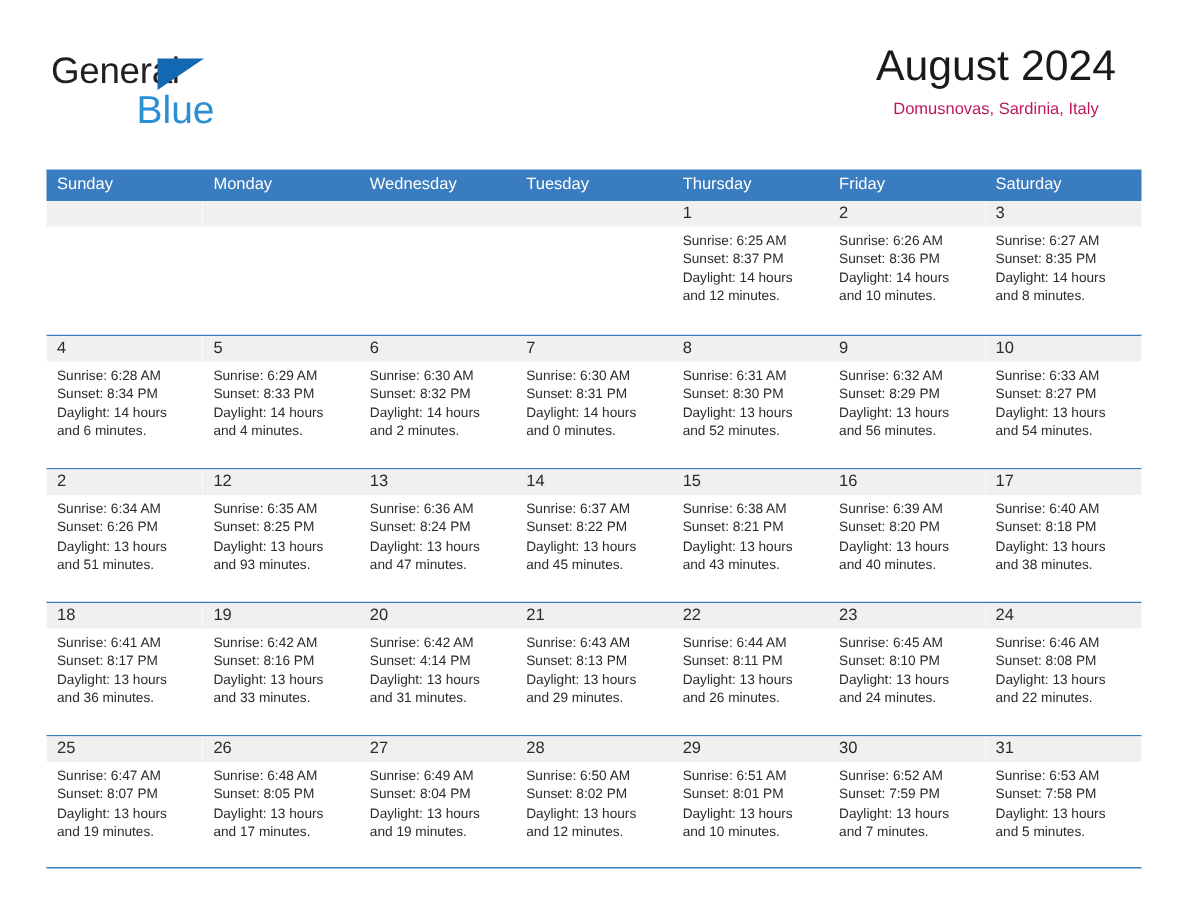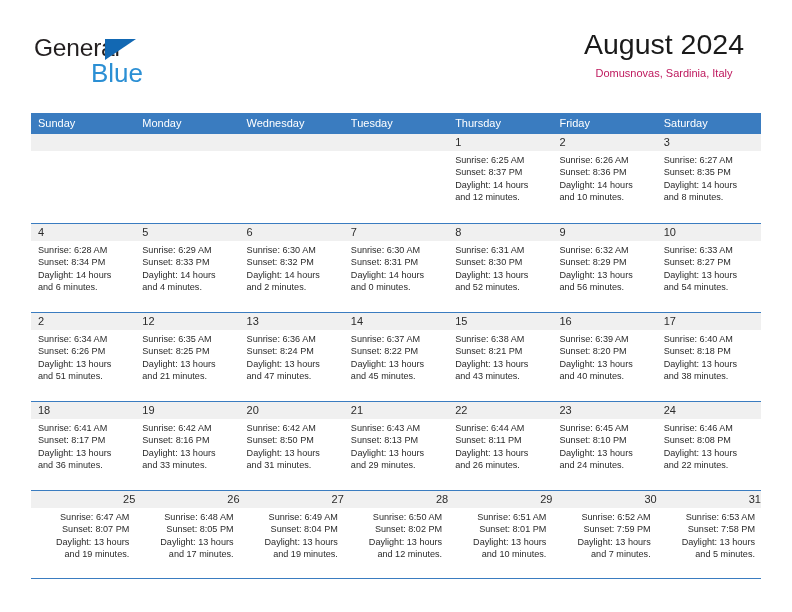--- a/index.html
+++ b/index.html
@@ -109,21 +109,20 @@
     display: flex;
     border-top: 1.6px solid #3a7cc0;
     height: 89px;
     box-sizing: border-box;
   }
   .week:first-of-type {
     border-top: none;
   }
   .week-last {
     border-bottom: 1.6px solid #3a7cc0;
-    text-align: right;
   }
 
   .day-cell {
     flex: 1 1 0;
     width: 104.28px;
     box-sizing: border-box;
     position: relative;
     background: #ffffff;
     overflow: hidden;
   }
@@ -333,21 +332,21 @@
             </div>
           </div>
           <div class="day-cell">
             <div class="daynum-band">
               <span class="daynum">12</span>
             </div>
             <div class="day-body">
               <div class="day-line">Sunrise: 6:35 AM</div>
               <div class="day-line">Sunset: 8:25 PM</div>
               <div class="day-line">Daylight: 13 hours</div>
-              <div class="day-line">and 21 minutes.</div>
+              <div class="day-line">and 93 minutes.</div>
             </div>
           </div>
           <div class="day-cell">
             <div class="daynum-band">
               <span class="daynum">13</span>
             </div>
             <div class="day-body">
               <div class="day-line">Sunrise: 6:36 AM</div>
               <div class="day-line">Sunset: 8:24 PM</div>
               <div class="day-line">Daylight: 13 hours</div>
@@ -421,21 +420,21 @@
               <div class="day-line">Daylight: 13 hours</div>
               <div class="day-line">and 33 minutes.</div>
             </div>
           </div>
           <div class="day-cell">
             <div class="daynum-band">
               <span class="daynum">20</span>
             </div>
             <div class="day-body">
               <div class="day-line">Sunrise: 6:42 AM</div>
-              <div class="day-line">Sunset: 8:50 PM</div>
+              <div class="day-line">Sunset: 4:14 PM</div>
               <div class="day-line">Daylight: 13 hours</div>
               <div class="day-line">and 31 minutes.</div>
             </div>
           </div>
           <div class="day-cell">
             <div class="daynum-band">
               <span class="daynum">21</span>
             </div>
             <div class="day-body">
               <div class="day-line">Sunrise: 6:43 AM</div>

